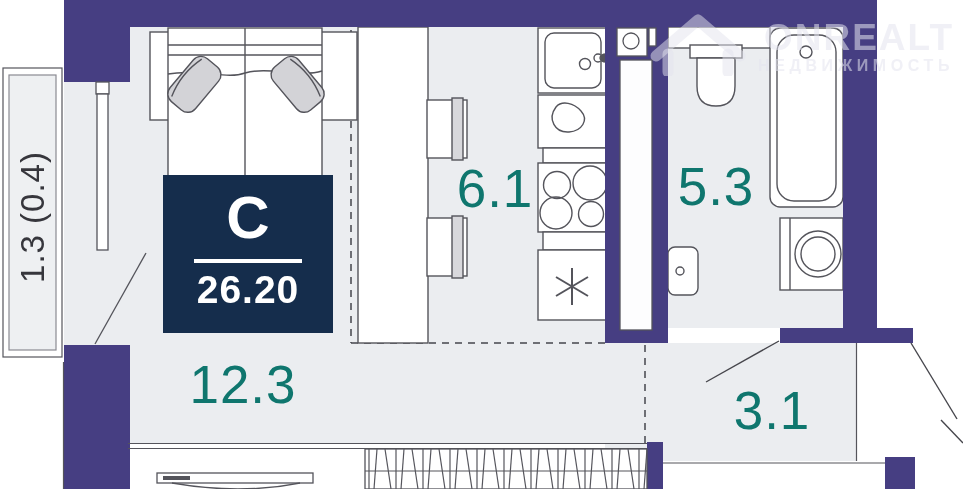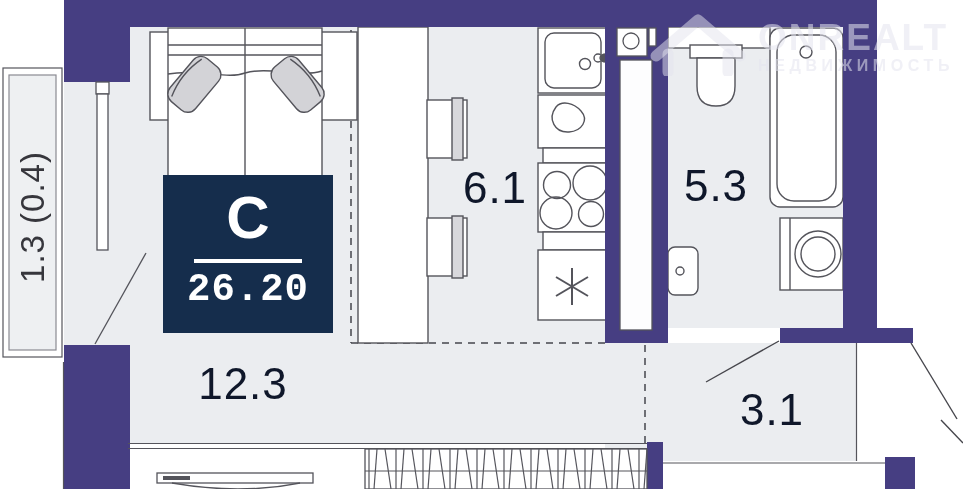--- a/index.html
+++ b/index.html
@@ -3,36 +3,36 @@
 <meta charset="utf-8">
 <style>
   html,body{margin:0;padding:0;background:#fff;}
   .plan{
     position:relative;width:963px;height:489px;background:#ffffff;overflow:hidden;
     font-family:"Liberation Sans", sans-serif;
   }
   .plan svg.layer{position:absolute;left:0;top:0;}
   .room-label{
     position:absolute;transform:translate(-50%,-50%);
-    font-size:44px;font-weight:400;color:#0f172a;letter-spacing:1px;white-space:nowrap;
+    font-size:53px;font-weight:400;color:#0f766e;letter-spacing:1px;white-space:nowrap;
   }
   .balcony-label{
     position:absolute;transform:translate(-50%,-50%) rotate(-90deg);
     font-size:33px;font-weight:400;color:#36363c;letter-spacing:1px;white-space:nowrap;
   }
   .badge{
     position:absolute;left:163px;top:175px;width:170px;height:158px;
     background:var(--c-badge,#152d4c);color:#fff;text-align:center;box-sizing:border-box;padding-top:6px;
   }
   .badge .type{font-size:60px;font-weight:700;line-height:74px;}
   .badge .rule{width:108px;height:4px;background:#fff;margin:4px auto 5px auto;}
-  .badge .area{font-size:39px;font-weight:700;letter-spacing:1px;font-family:Liberation Mono, monospace;}
+  .badge .area{font-size:39px;font-weight:700;letter-spacing:1px;}
   .watermark{
     position:absolute;left:646px;top:10px;width:317px;height:70px;display:flex;align-items:flex-start;
-    color:rgba(228,228,238,0.55);pointer-events:none;
+    color:rgba(228,228,238,0.55);pointer-events:none;text-align:right;
   }
   .watermark .wm-text{display:flex;flex-direction:column;margin-left:8px;margin-top:10px;}
   .watermark .brand{font-size:37px;font-weight:700;letter-spacing:2px;line-height:36px;}
   .watermark .tagline{font-size:16px;font-weight:700;letter-spacing:4.6px;margin-top:1px;}
 </style>
 </head>
 <body>
 
 <div class="plan">
 

